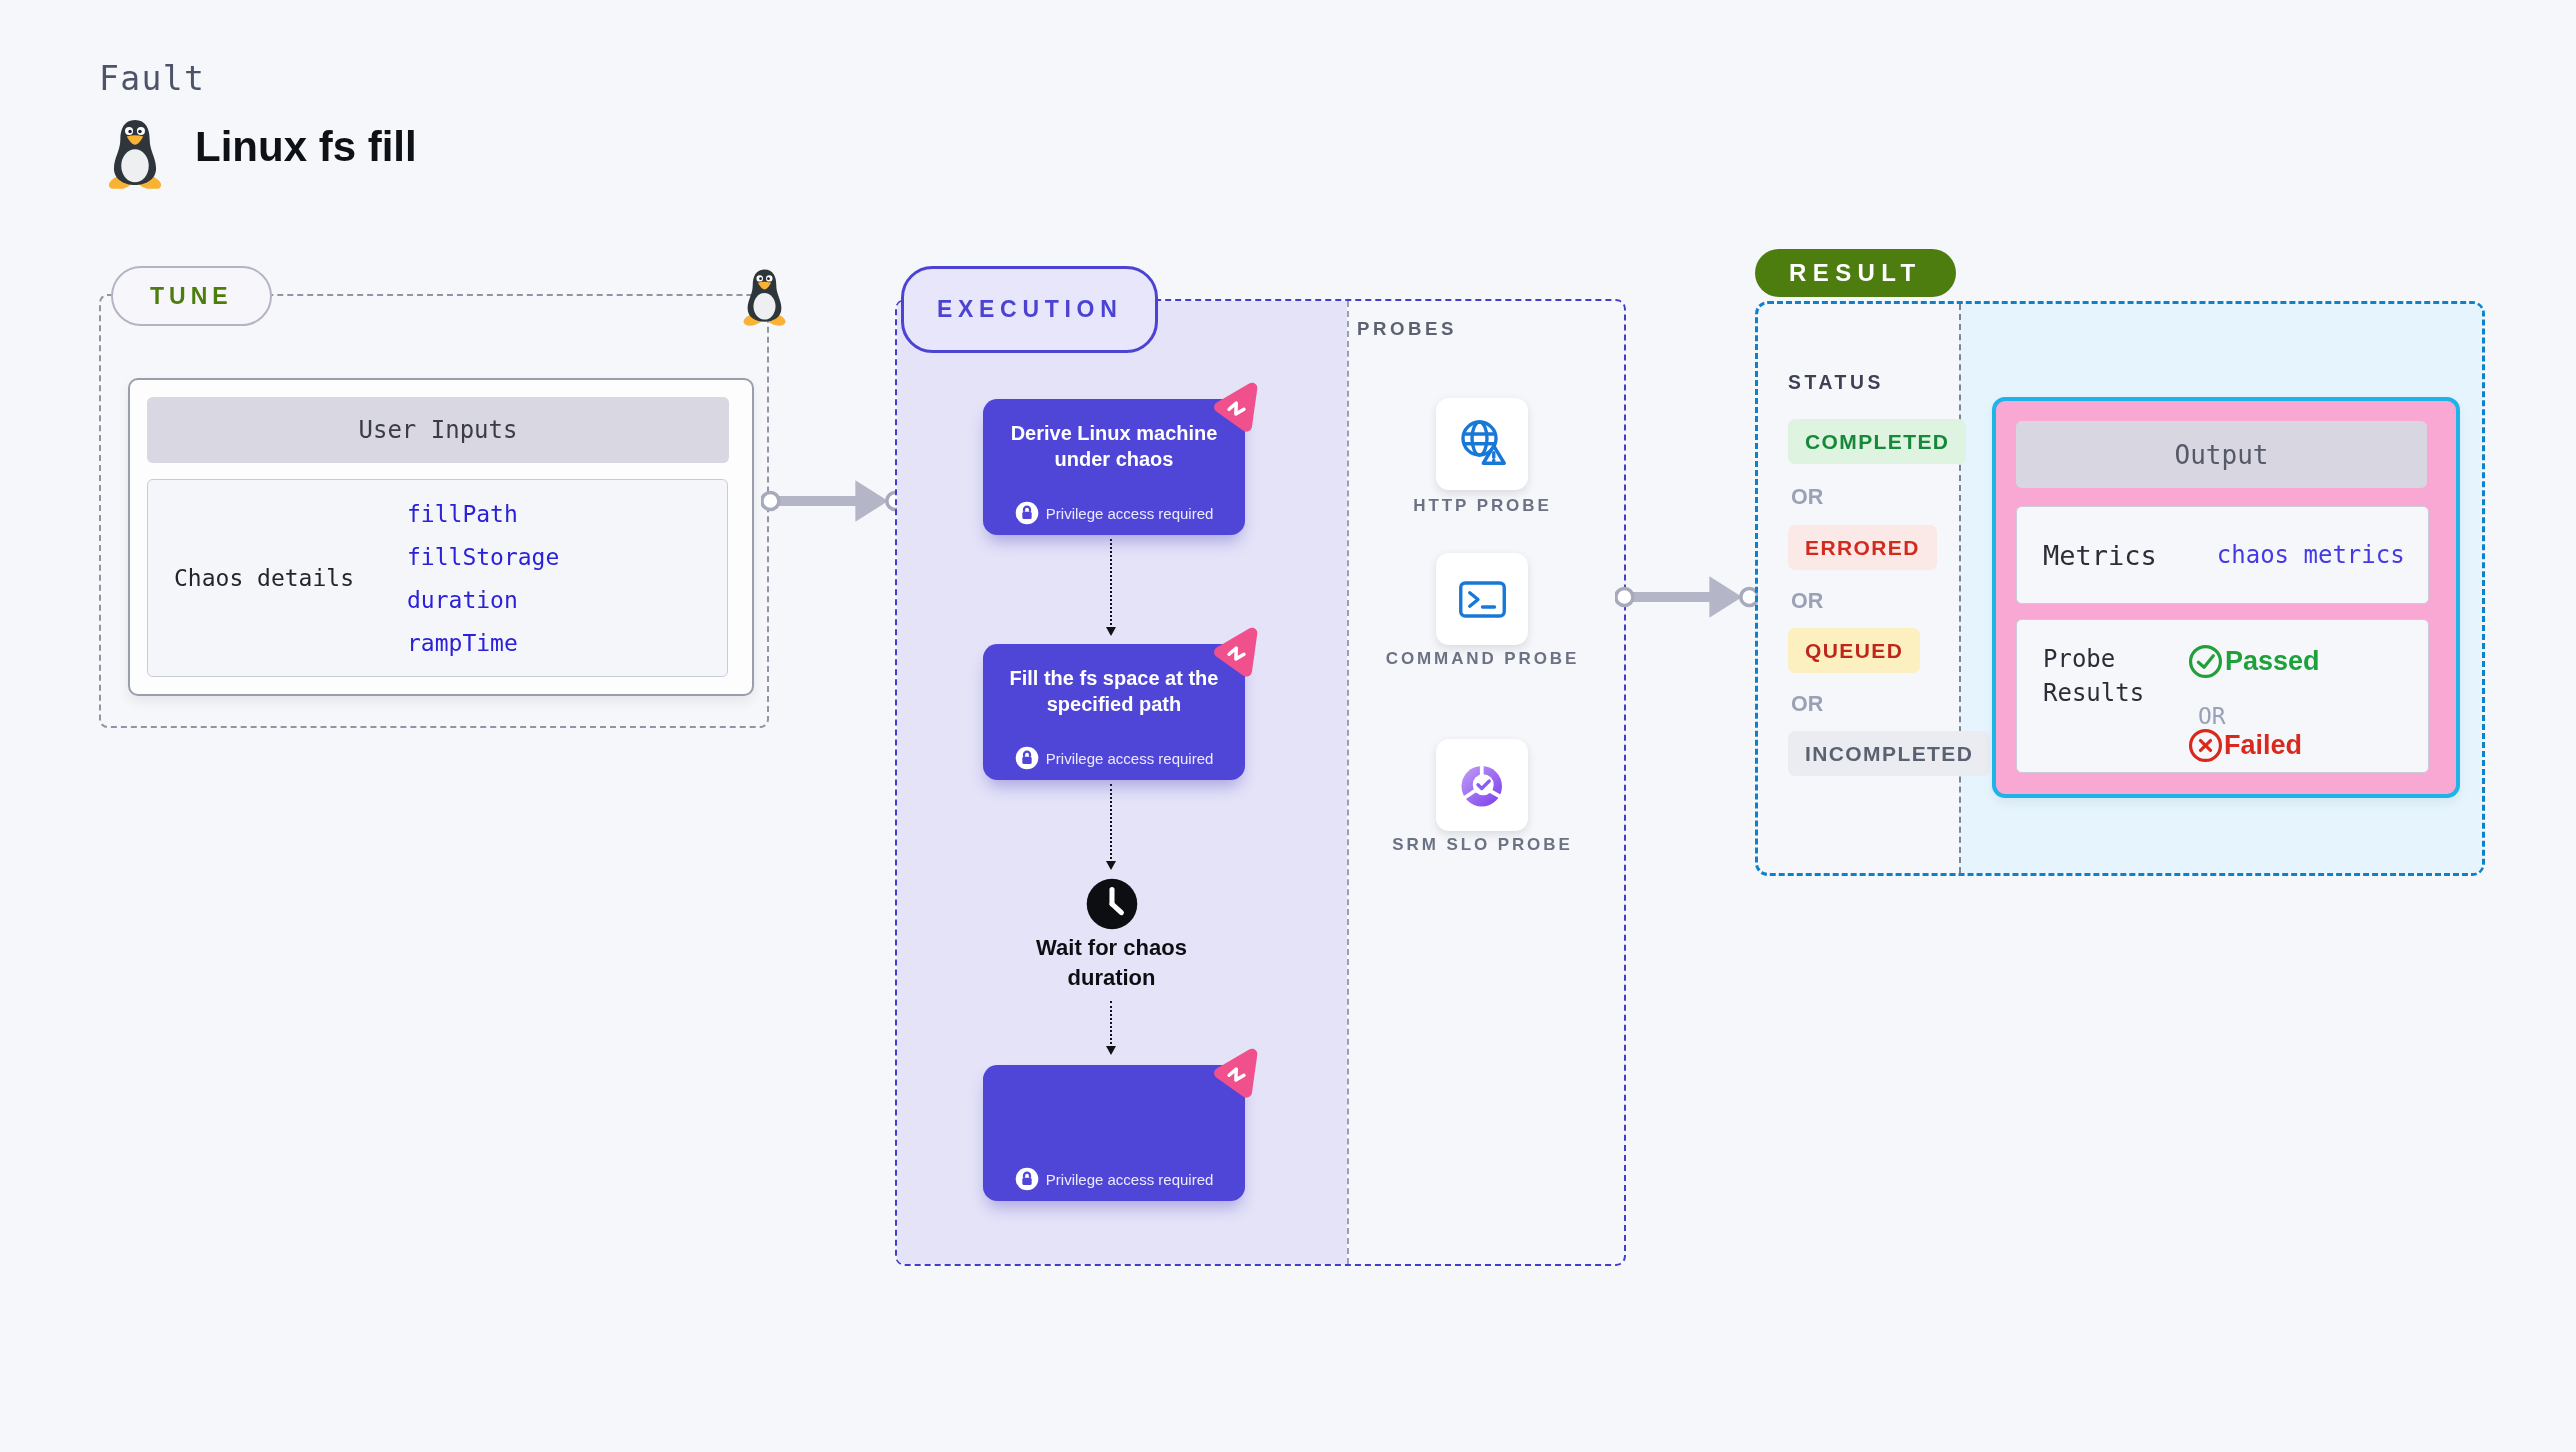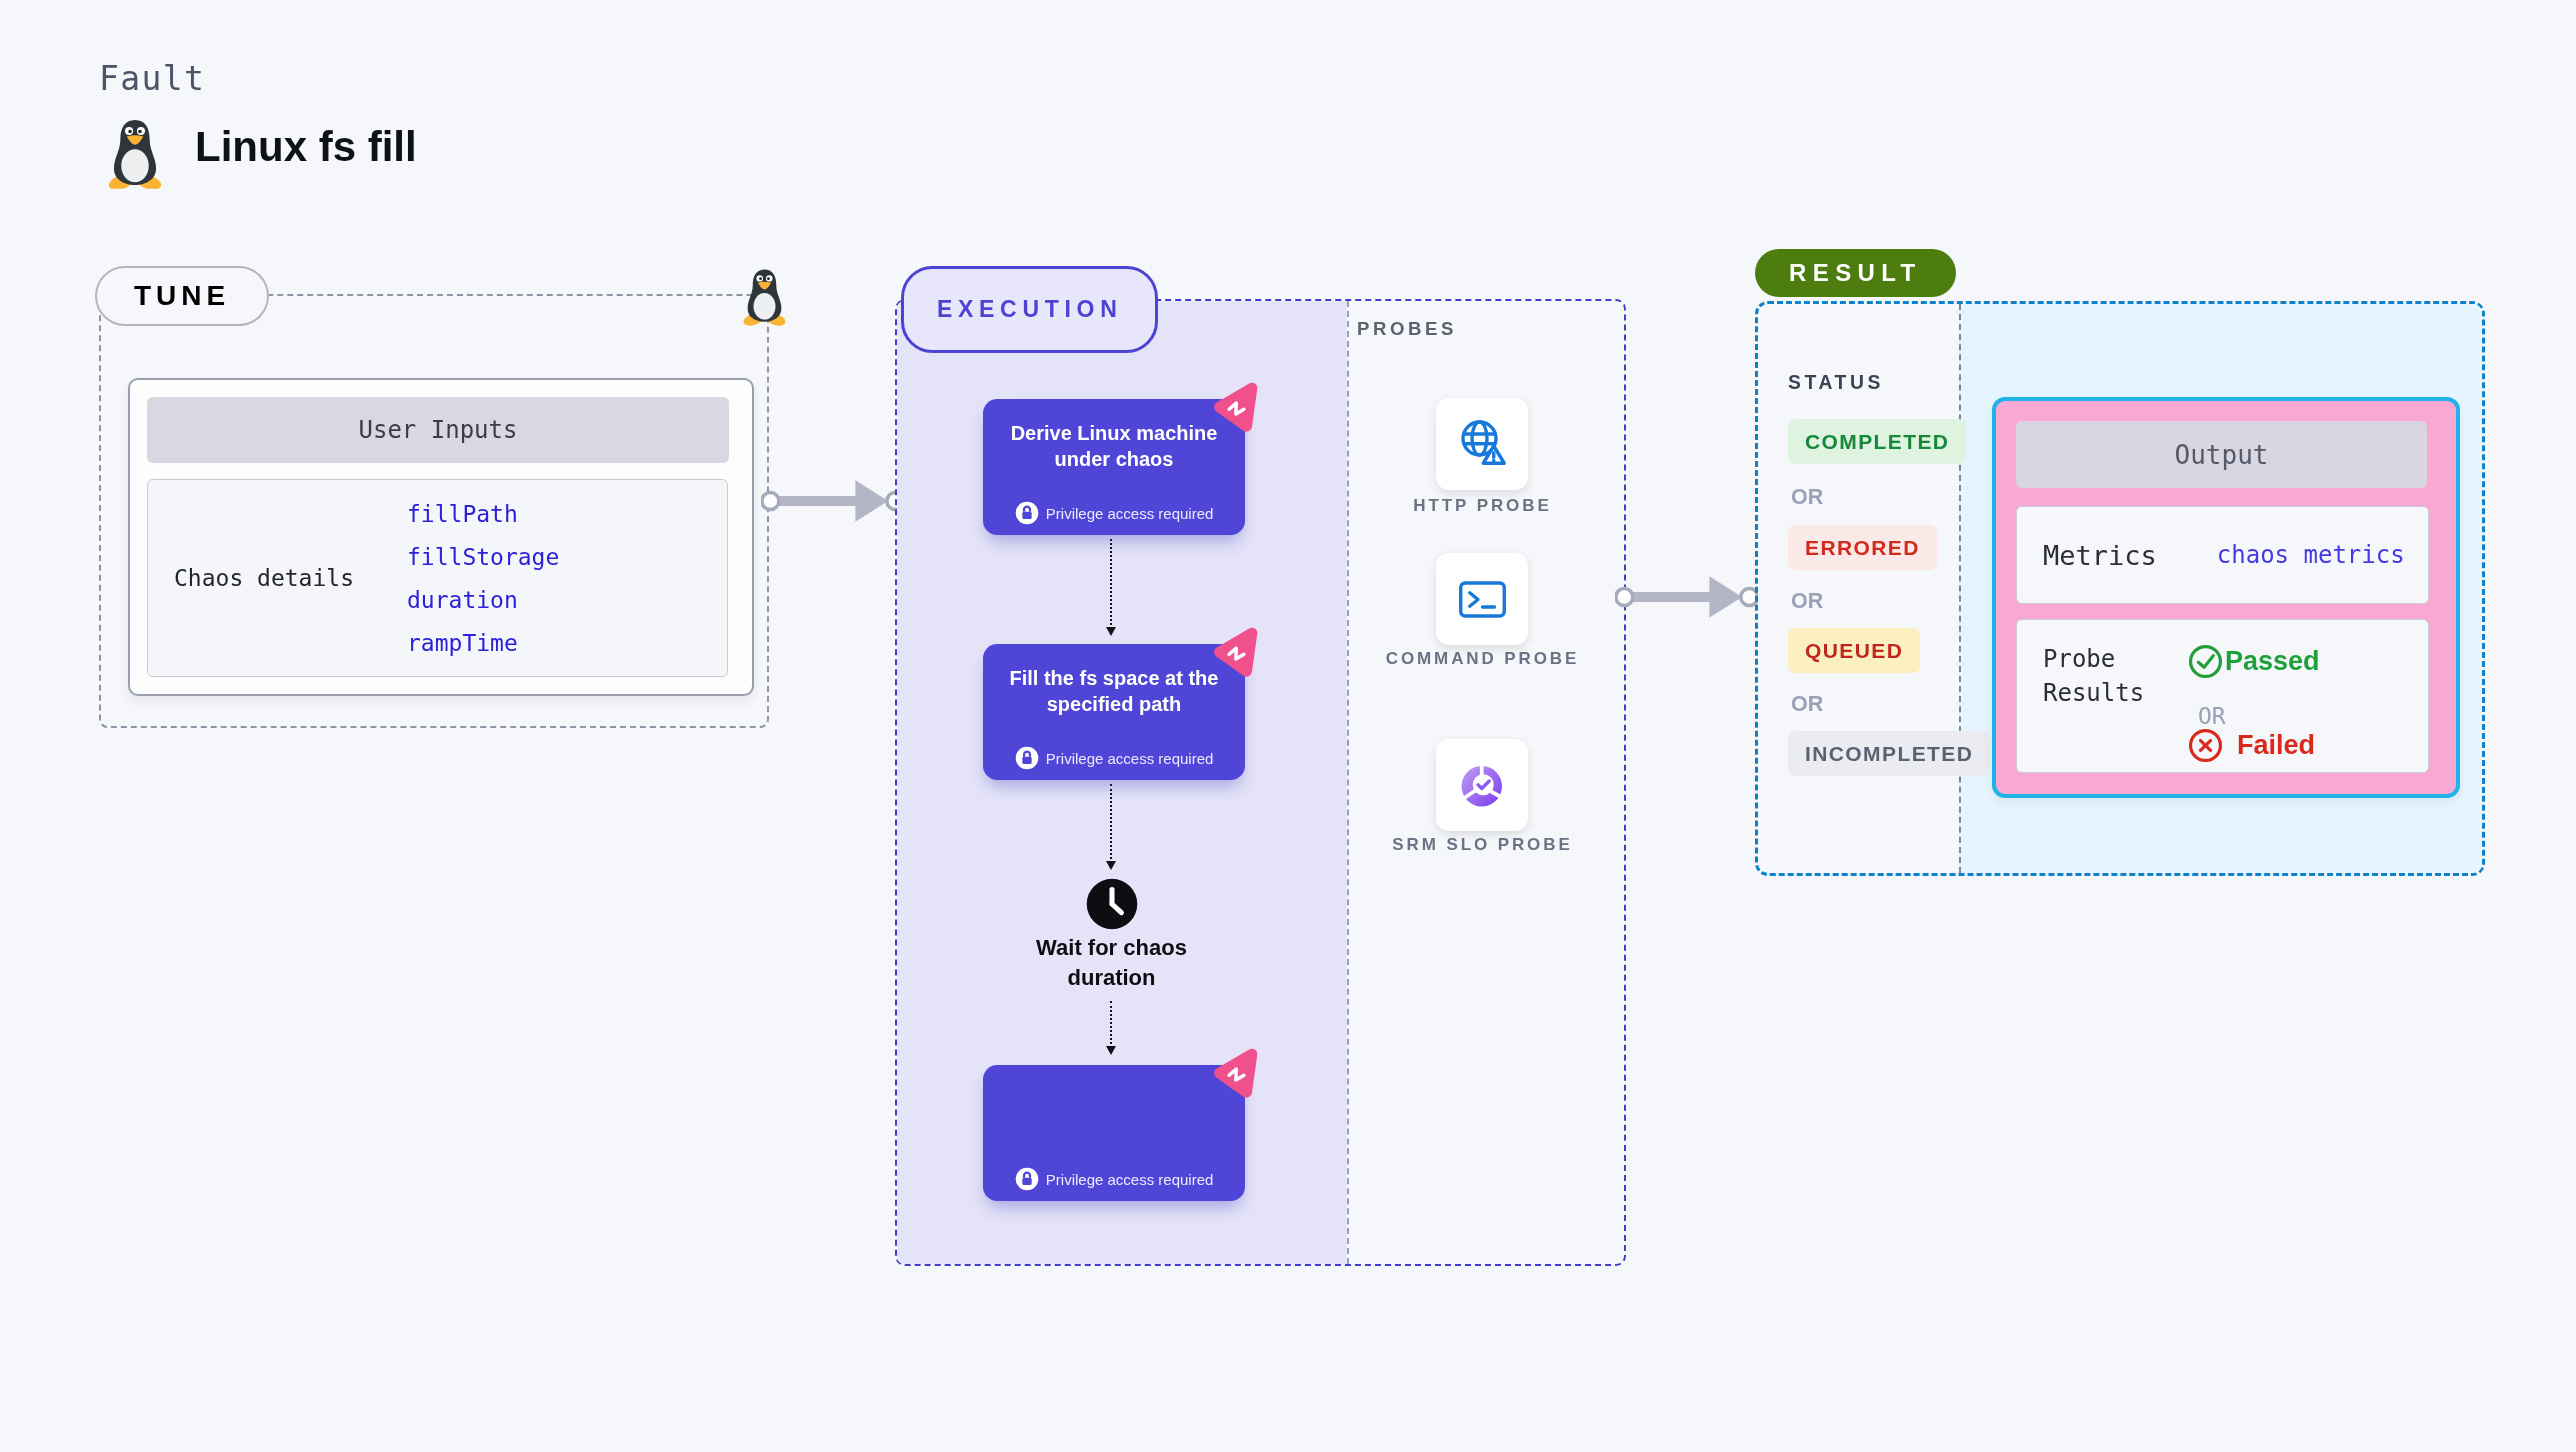--- a/index.html
+++ b/index.html
@@ -9,22 +9,22 @@
   .abs{position:absolute;}
 
   
   .kicker{left:99px;top:59px;font-size:33px;color:#4e5468;letter-spacing:1.4px;}
   .title{left:195px;top:123px;font-size:42px;font-weight:800;color:#0e1116;}
   .tux-header{left:105px;top:117px;width:60px;height:72px;}
 
   
   .pill{position:absolute;display:flex;align-items:center;justify-content:center;
         border-radius:31.5px;font-weight:bold;z-index:5;}
-  .pill-tune{left:95px;top:266px;height:56px;padding:0 37px;background:#f7f7fb;
-             border:2.9px solid #b4b4c6;color:#000000;font-size:28px;letter-spacing:5px;}
+  .pill-tune{left:111px;top:266px;height:56px;padding:0 37px;background:#f7f7fb;
+             border:2.9px solid #b4b4c6;color:#4d7c0f;font-size:23px;letter-spacing:5px;}
   .pill-exec{left:901px;top:266px;height:57px;padding:12px 33px;background:#e7e6fb;
              border:3.6px solid #4c43d2;color:#4c43d2;font-size:23px;letter-spacing:5.7px;}
   .pill-result{left:1755px;top:249px;height:48px;padding:0 34px;background:#4d7c0f;
              color:#ffffff;font-size:24px;letter-spacing:6.4px;}
 
   
   .tune-box{left:99px;top:294px;width:666px;height:430px;border:2.9px dashed #8f95a3;border-radius:8.6px;}
   .tux-small{left:741px;top:266px;width:47px;height:60px;z-index:6;}
   .ui-card{left:128px;top:378px;width:622px;height:314px;background:#fdfdfe;border:2.9px solid #999eac;
            border-radius:10px;box-shadow:0 5.7px 11.5px rgba(20,25,60,.07);}
@@ -81,21 +81,21 @@
             display:flex;align-items:center;justify-content:center;font-size:26px;color:#565969;}
   .out-row{position:absolute;left:20px;width:411px;background:#f6f7fa;border:1.4px solid #c9ccd8;border-radius:5.7px;}
   .out-row1{top:105px;height:96px;display:flex;align-items:center;}
   .out-row2{top:218px;height:152px;}
   .metrics-label{margin-left:26px;font-size:27px;color:#2b2e38;}
   .metrics-value{margin-left:60px;font-size:24px;color:#4439e2;cursor:pointer;}
   .pr-label{position:absolute;left:26px;top:21.5px;width:136px;font-size:24px;color:#2b2e38;line-height:34px;}
   .pr-pass{position:absolute;left:170px;top:23px;display:flex;align-items:center;gap:1px;
            font-size:27px;font-weight:bold;color:#1ea13b;}
   .pr-or{position:absolute;left:181px;top:83px;font-size:23px;color:#9aa1b6;}
-  .pr-fail{position:absolute;left:170px;top:107px;display:flex;align-items:center;gap:13px;
+  .pr-fail{position:absolute;left:170px;top:107px;display:flex;align-items:center;
            font-size:27px;font-weight:bold;color:#d8291c;}
 </style>
 </head>
 <body>
 
 <div class="canvas">
 
   <svg width="0" height="0" style="position:absolute" aria-hidden="true">
     <defs>
       <symbol id="tux" viewBox="0 0 64 78">

